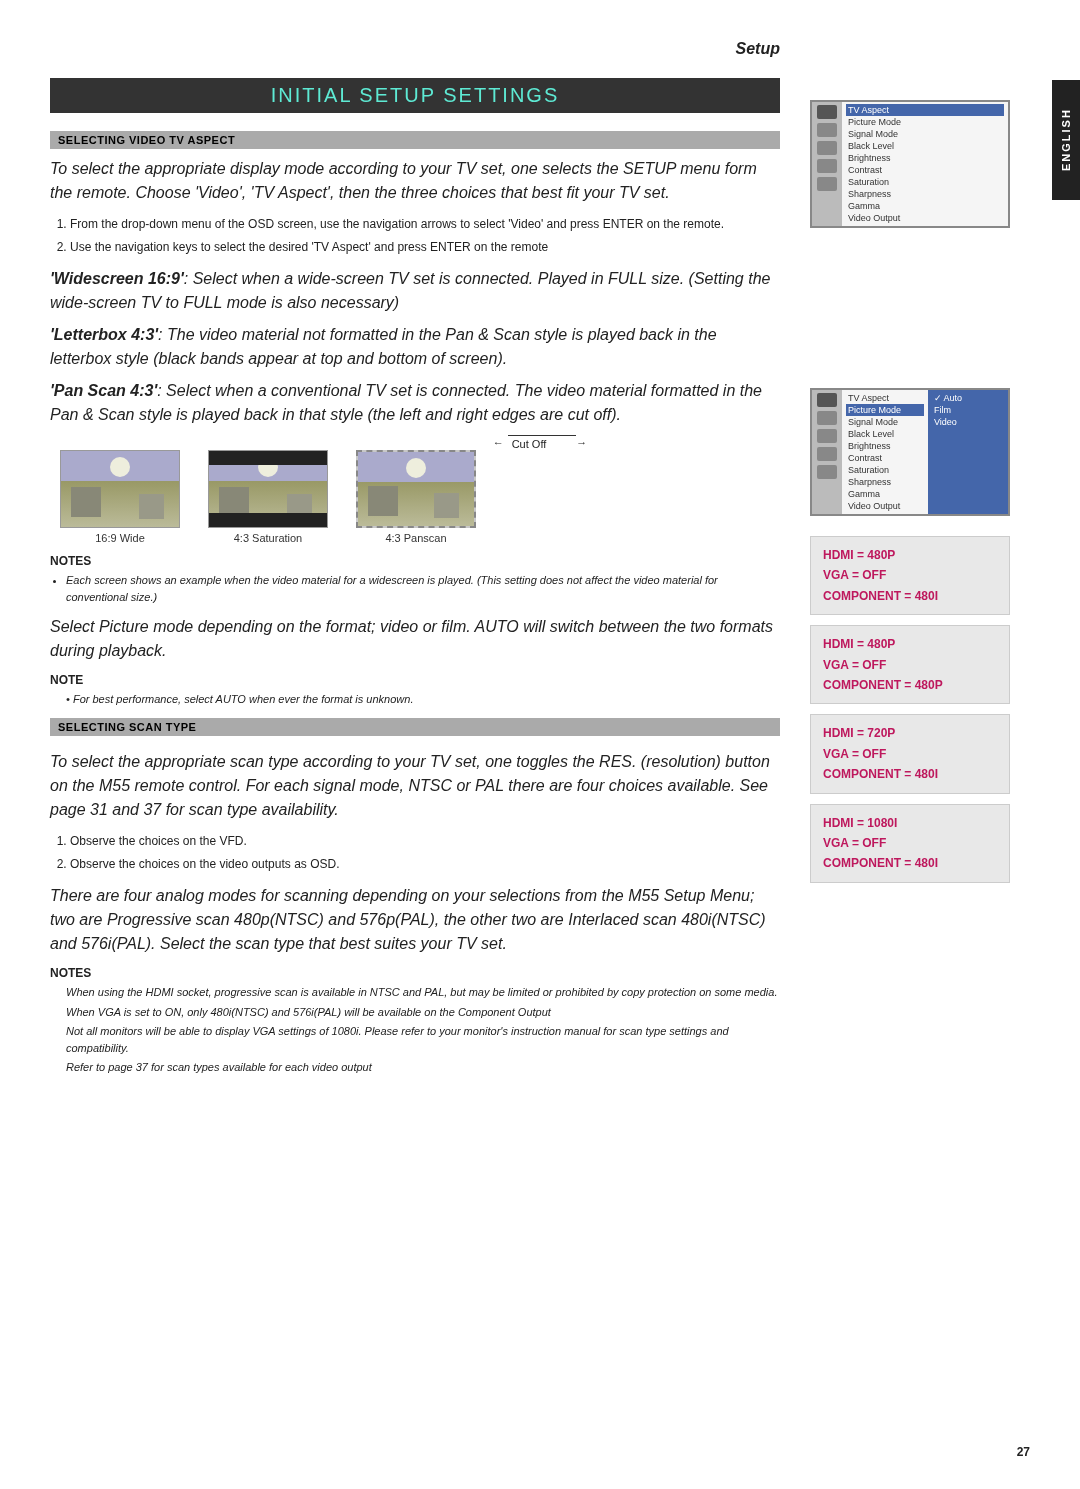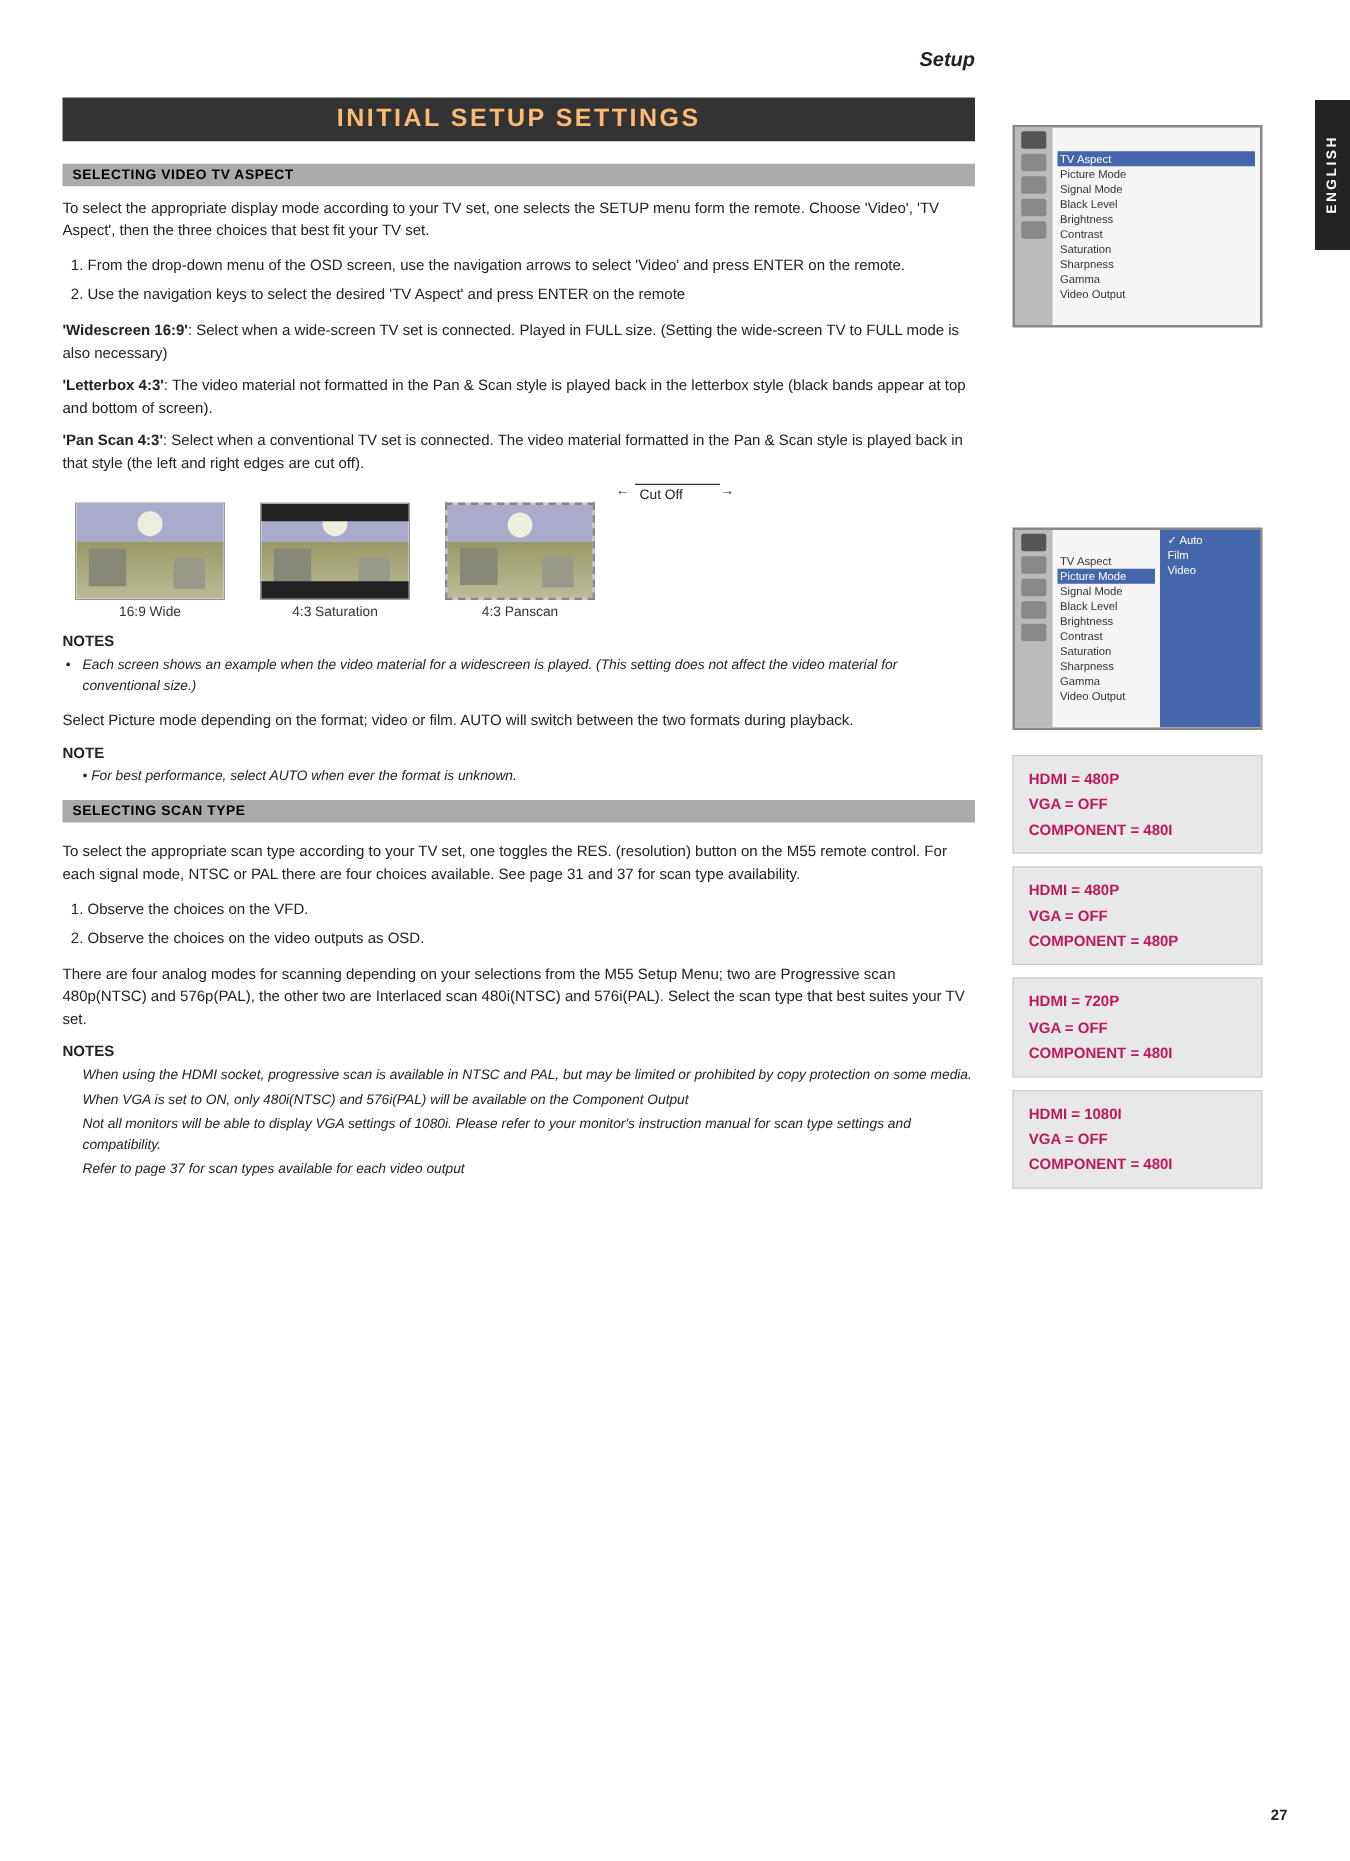--- a/index.html
+++ b/index.html
@@ -58,44 +58,45 @@
       text-align: right;
       font-size: 16px;
       font-weight: bold;
       font-style: italic;
       color: #222;
       margin-bottom: 20px;
     }
 
     .header-banner {
       background: #333;
-      color: #fdba74;
+      color: #5eead4;
       font-size: 20px;
-      font-weight: bold;
+      font-weight: normal;
       text-align: center;
       padding: 6px 0;
       letter-spacing: 2px;
       margin-bottom: 18px;
     }
 
     
     .section-header {
       background: #aaa;
       color: #000;
       font-size: 11px;
       font-weight: bold;
       padding: 3px 8px;
       margin-bottom: 8px;
       letter-spacing: 0.5px;
     }
 
     .section-text {
-      font-size: 12px;
+      font-size: 16px;
       line-height: 1.5;
       margin-bottom: 10px;
+      font-style: italic;
     }
 
     .numbered-list {
       margin-left: 20px;
       margin-bottom: 10px;
     }
 
     .numbered-list li {
       font-size: 12px;
       line-height: 1.6;
@@ -183,21 +184,21 @@
       align-items: center;
       justify-content: center;
     }
 
     .tv-icon.active {
       background: #555;
     }
 
     .tv-menu-items {
       flex: 1;
-      padding: 19px 4px;
+      padding: 2px 4px;
     }
 
     .tv-menu-item {
       padding: 1px 2px;
       font-size: 9px;
       color: #333;
     }
 
     .tv-menu-item.highlighted {
       background: #4466aa;

